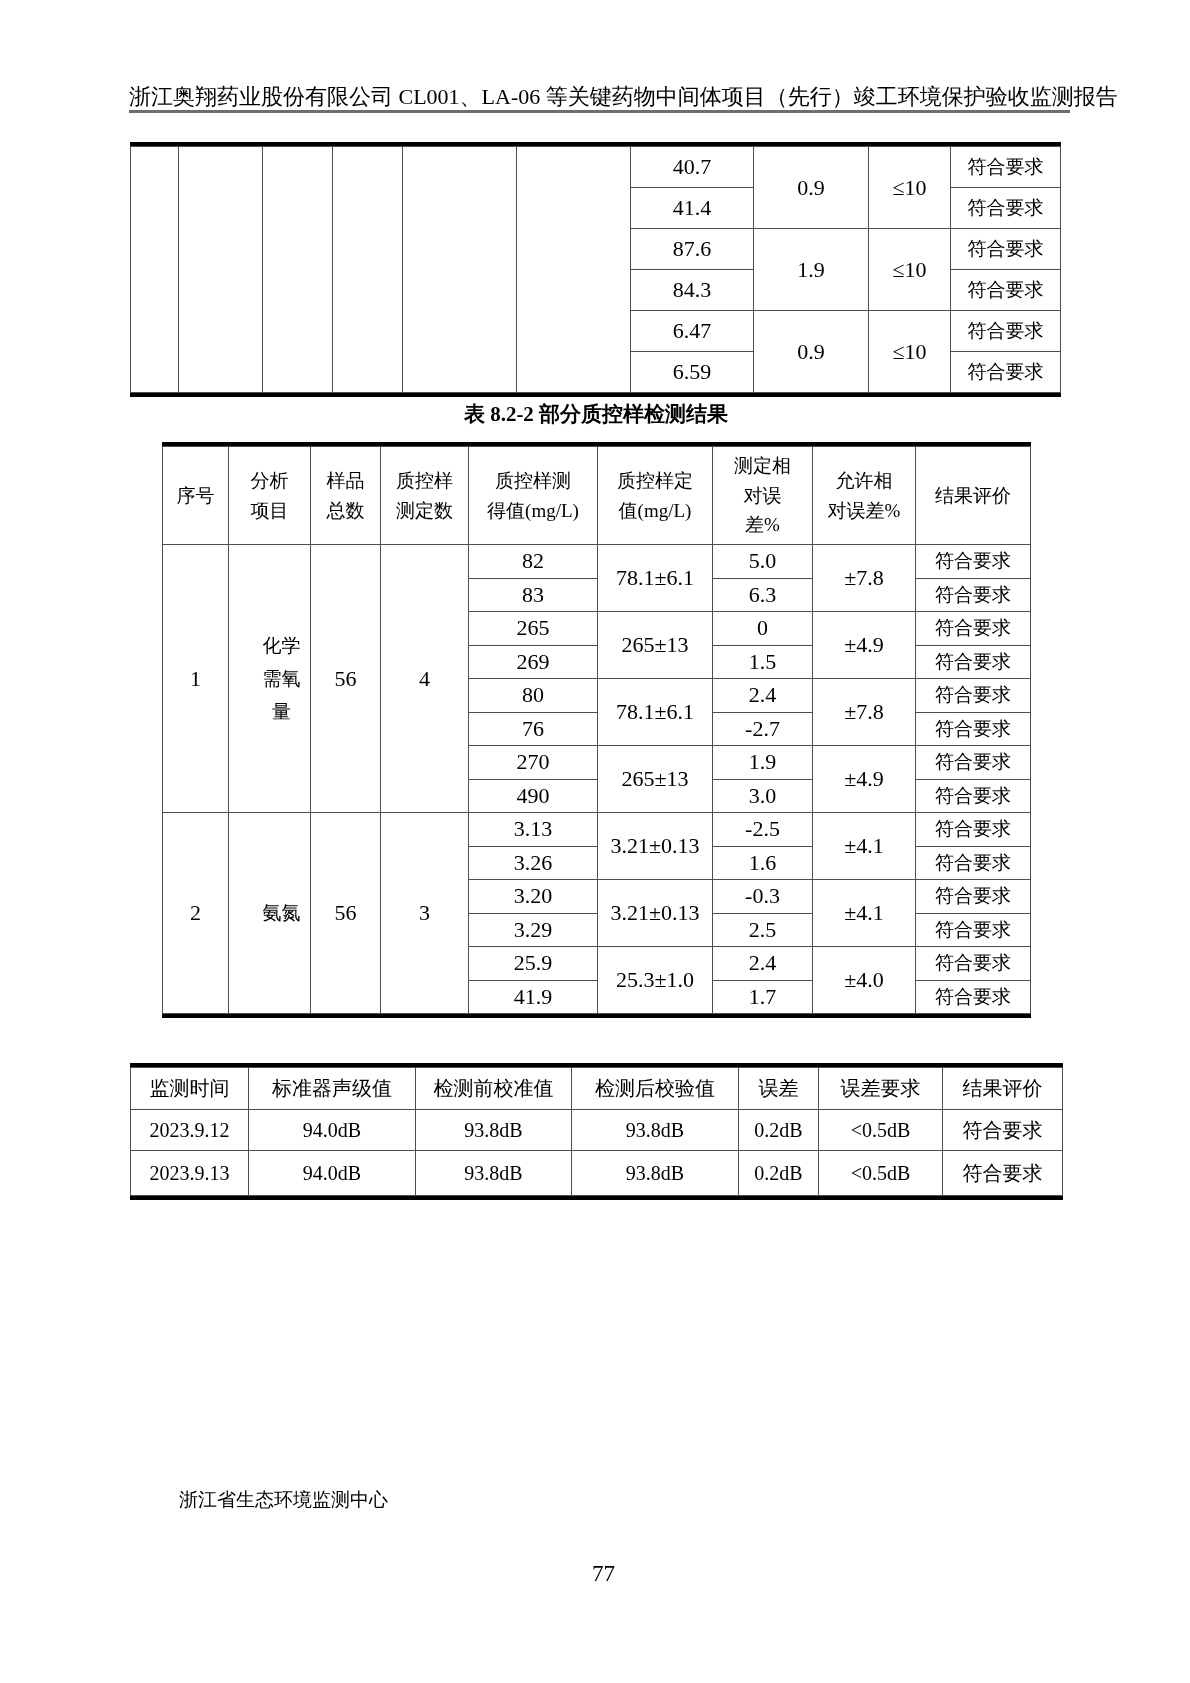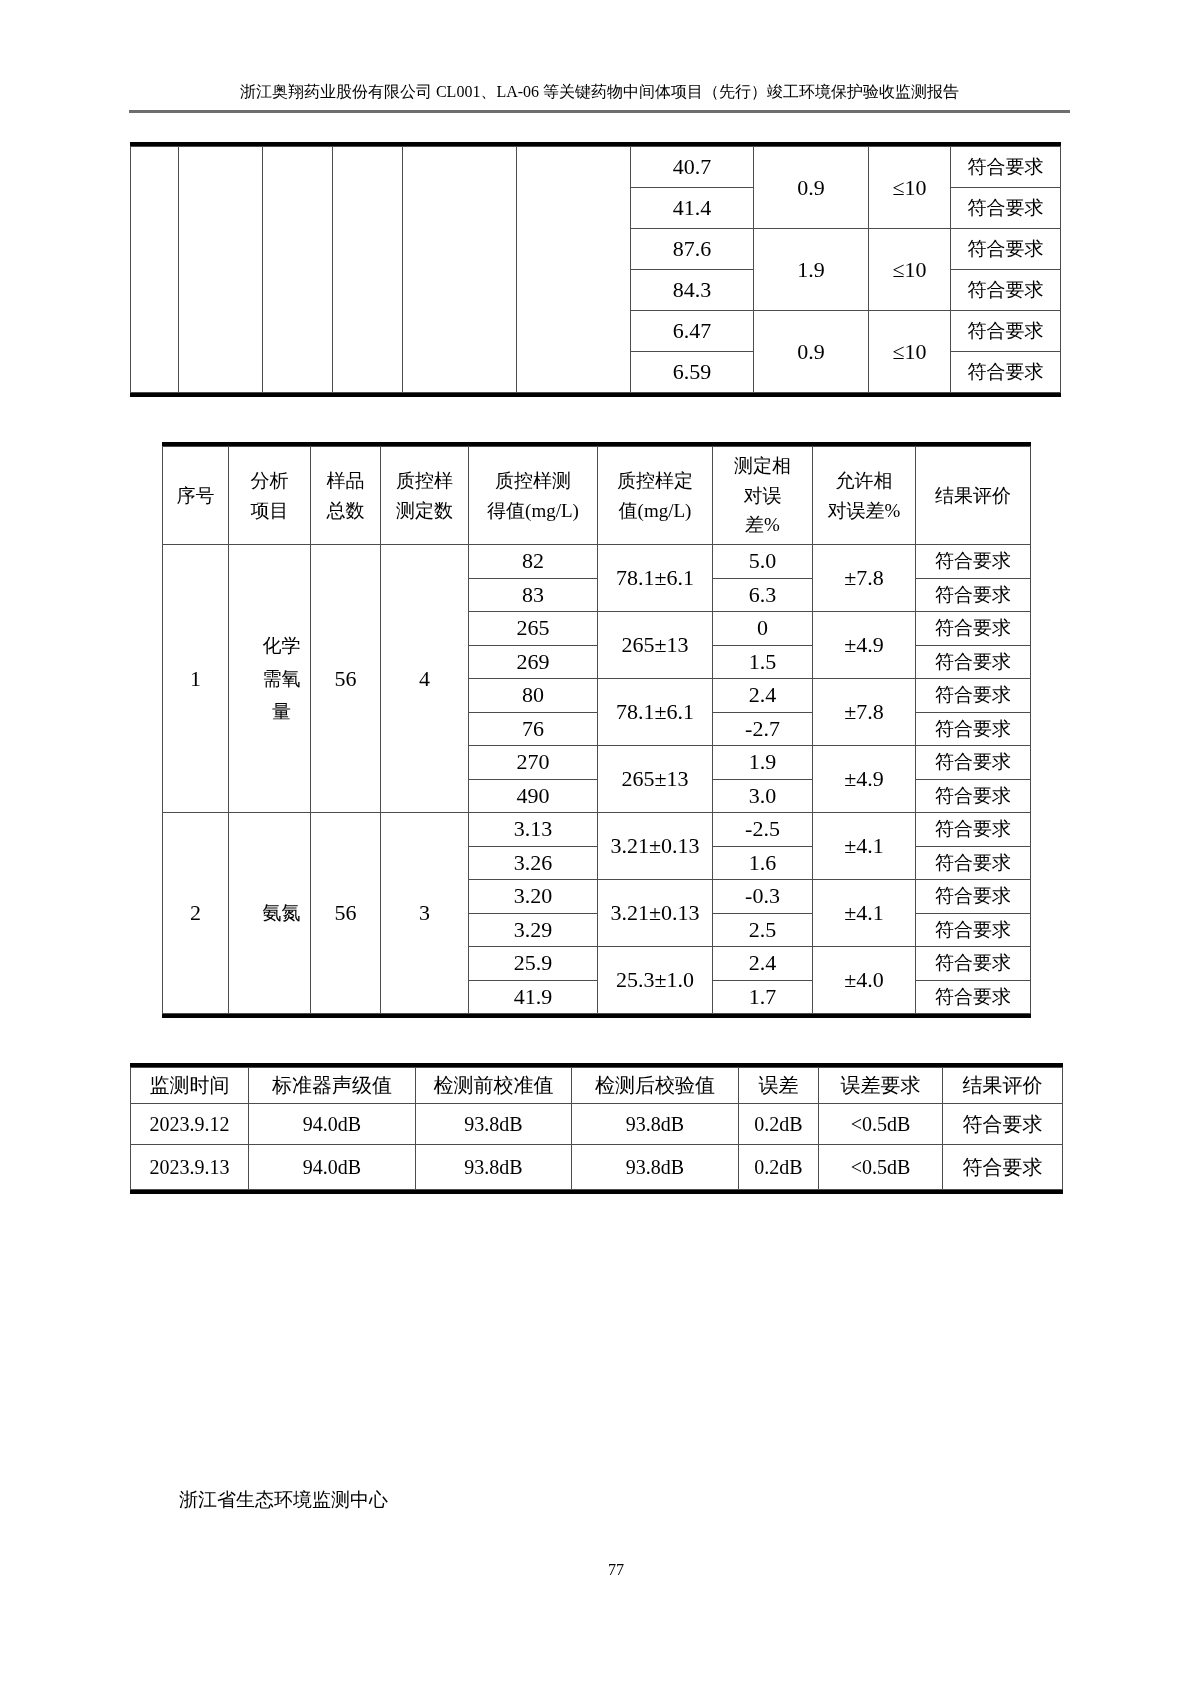--- a/index.html
+++ b/index.html
@@ -5,21 +5,21 @@
   * { margin:0; padding:0; box-sizing:border-box; }
   html,body { background:#ffffff; }
   .page {
     position:relative; width:1190px; height:1683px; background:#fff;
     font-family:"Liberation Serif","DejaVu Serif",serif; color:#000;
     overflow:hidden;
   }
   
   .hdr-title {
     position:absolute; top:82px; left:129px; width:941px;
-    text-align:center; font-size:16px; white-space:nowrap;
+    text-align:center; font-size:22px; white-space:nowrap;
   }
   .hdr-rule {
     position:absolute; top:110px; left:129px; width:941px; height:3px;
     background:#6e6e6e;
   }
   
   table { border-collapse:collapse; table-layout:fixed; }
   td {
     border:1.5px solid #4d4d4d; text-align:center; vertical-align:middle;
     padding:0; overflow:hidden;
@@ -39,33 +39,33 @@
   #qc-wrap { left:162px; top:442px; }
   #qc-table { width:868px; }
   #qc-table .hrow td { height:98px; font-size:19px; line-height:1.55; }
   #qc-table .brow td { height:33.5px; }
   #qc-table td.item-cell { font-size:19px; line-height:1.75;padding-left:24px; }
 
   
   #noise-wrap { left:130px; top:1063px; }
   #noise-table { width:932px; }
   #noise-table td { font-size:20px; }
-  #noise-table .hrow td { height:36px; }
+  #noise-table .hrow td { height:42px; }
   #noise-table .r1 td { height:41px;text-align:center; }
   #noise-table .r2 td { height:45px; }
 
   .tbl-title {
     position:absolute; left:130px; width:932px; text-align:center;
     font-weight:bold; font-size:21px; white-space:nowrap;
   }
   #title-qc { top:400px; }
   #title-noise { top:1027px; }
 
   .footer-org { position:absolute; left:179px; top:1487px; font-size:19px; }
-  .footer-page { position:absolute; left:592px; top:1561px; width:48px; text-align:center; font-size:16px; }
+  .footer-page { position:absolute; left:592px; top:1561px; width:48px; text-align:left; font-size:23px; }
 </style>
 </head>
 <body>
 
 <div class="page">
 
   <div class="hdr-title">浙江奥翔药业股份有限公司 CL001、LA-06 等关键药物中间体项目（先行）竣工环境保护验收监测报告</div>
   <div class="hdr-rule"></div>
 
   <div class="t-wrap" id="cont-wrap">
@@ -116,20 +116,21 @@
         <td class="cjk">符合要求</td>
       </tr>
       <tr>
         <td>6.59</td>
         <td class="cjk">符合要求</td>
       </tr>
     </tbody>
       </table>
   </div>
 
+  <div class="tbl-title" id="title-qc">表 8.2-2  部分质控样检测结果</div>
 
   <div class="t-wrap" id="qc-wrap">
     <table id="qc-table">
       <colgroup>
         <col style="width:66px">
           <col style="width:82px">
           <col style="width:70px">
           <col style="width:88px">
         <col style="width:129px">
           <col style="width:115px">

